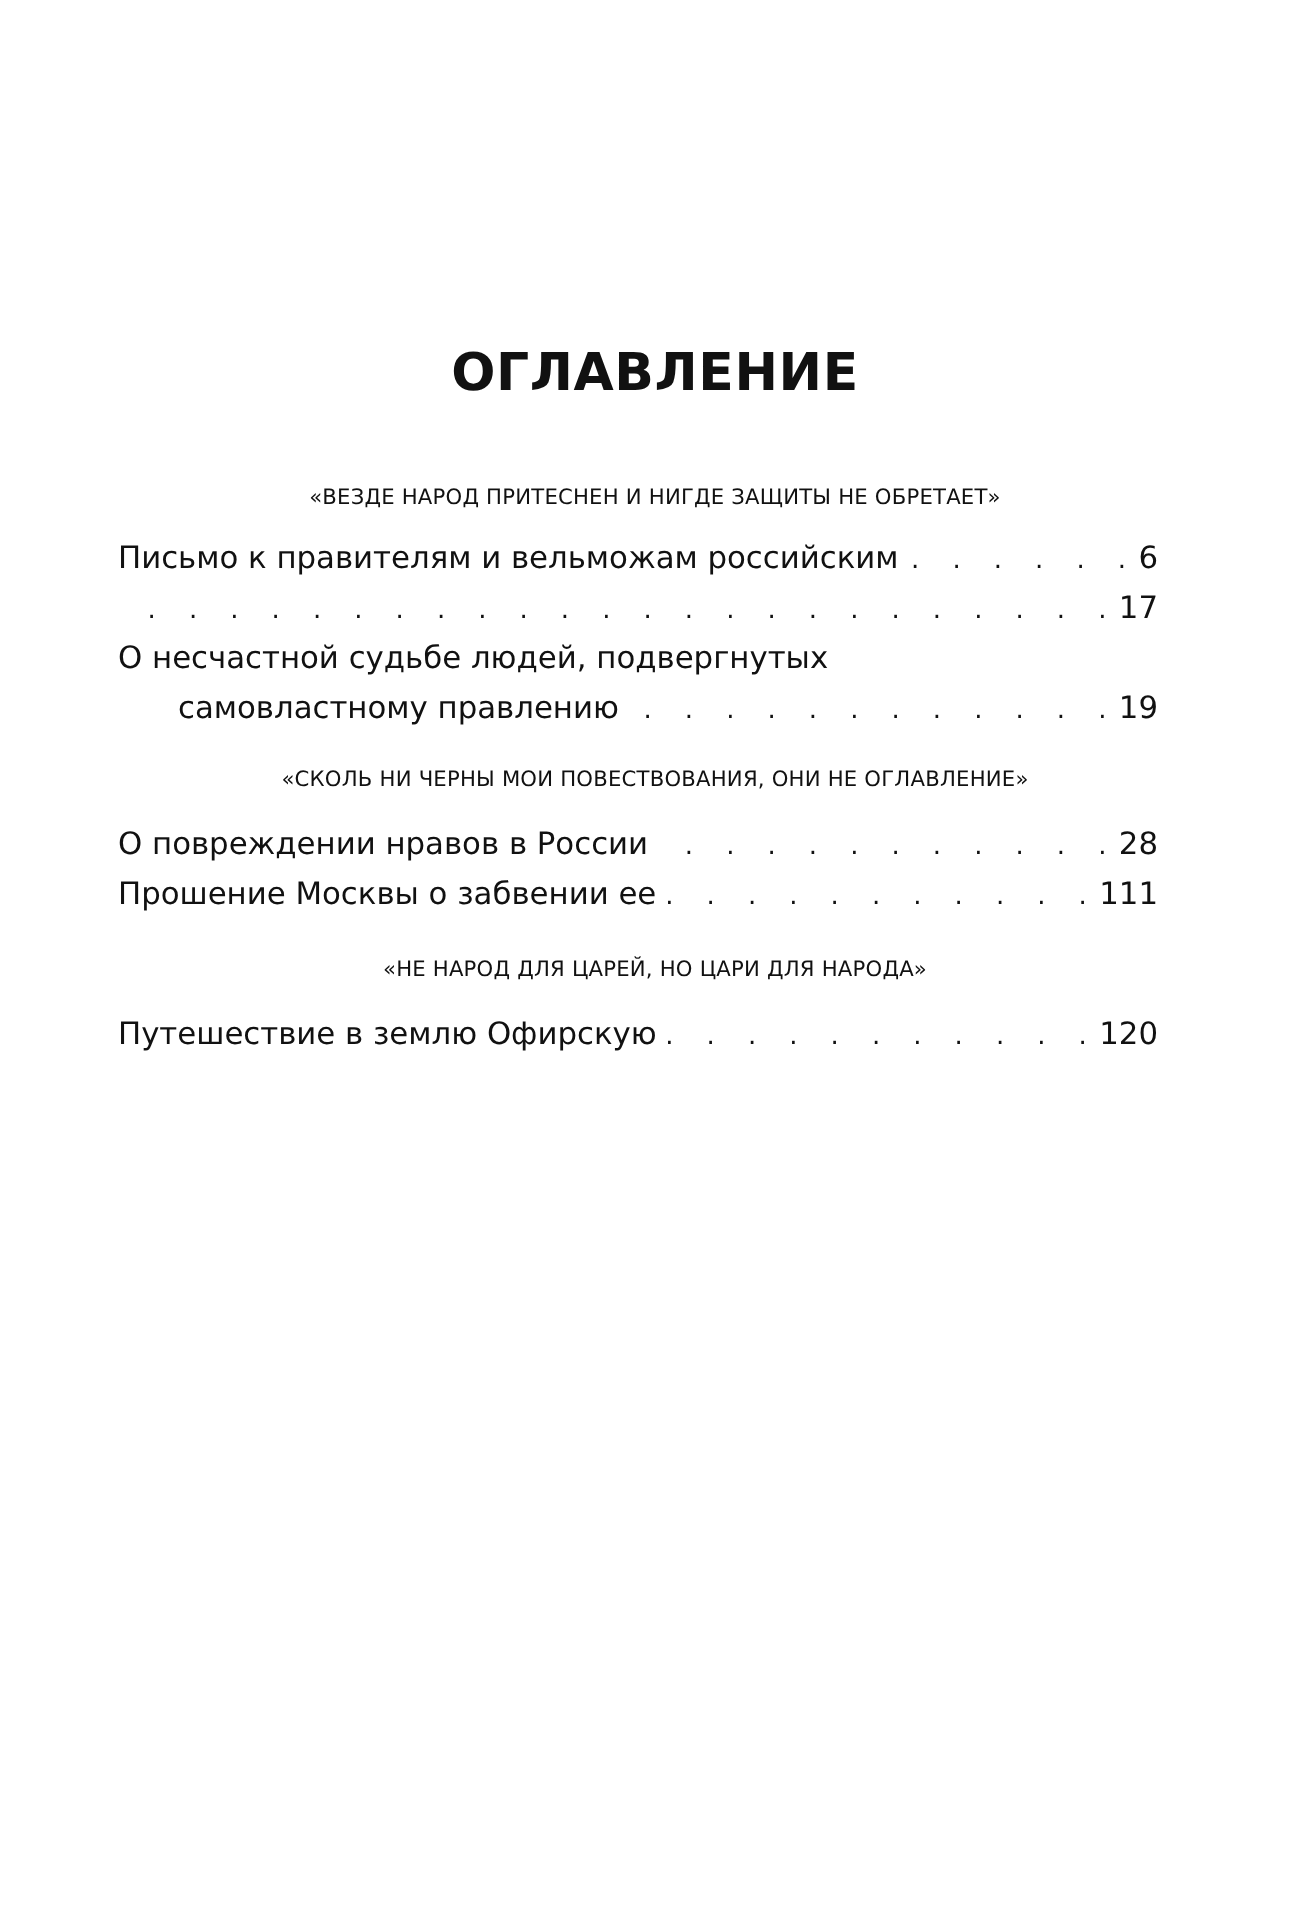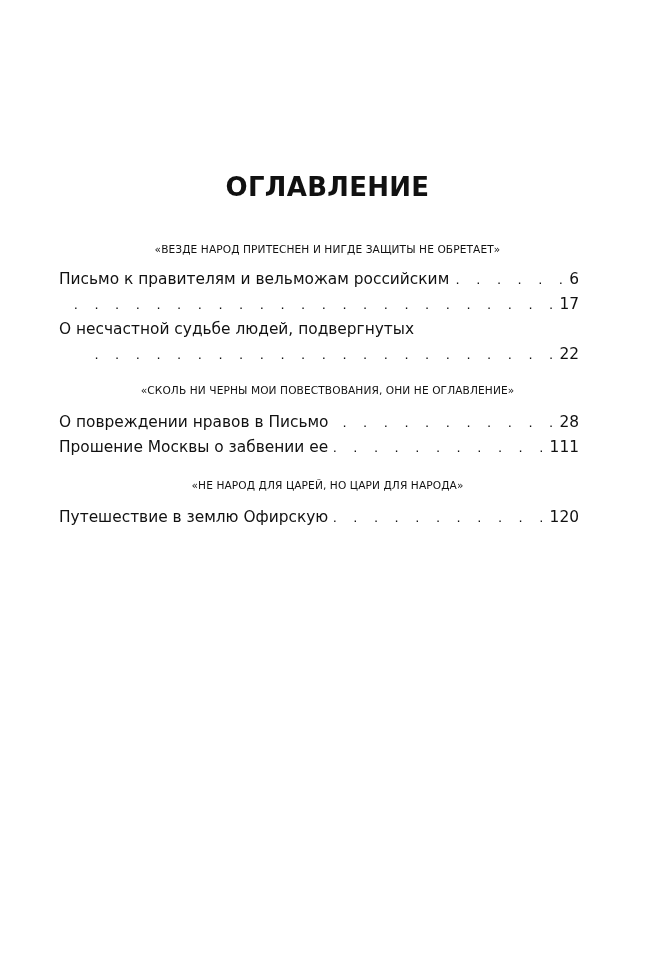--- a/index.html
+++ b/index.html
@@ -41,28 +41,29 @@
   <span class="p">6</span>
 </div>
 <div class="entry" style="top:292px">
   <span class="dots">. . . . . . . . . . . . . . . . . . . . . . . . . . . . . . . . . . . . . . . . . . . . . . . . . . . . . . . . . . . .</span>
   <span class="p">17</span>
 </div>
 <div class="entry" style="top:317px">
   <span class="t">О несчастной судьбе людей, подвергнутых</span>
 </div>
 <div class="entry indent" style="top:342px">
+  <span class="t">самовластному правлению</span>
   <span class="dots">. . . . . . . . . . . . . . . . . . . . . . . . . . . . . . . . . . . . . . . . . . . . . . . . . . . . . . . . . . . .</span>
-  <span class="p">22</span>
+  <span class="p">19</span>
 </div>
 
 <div class="section-head" style="top:384px">«СКОЛЬ НИ ЧЕРНЫ МОИ ПОВЕСТВОВАНИЯ, ОНИ НЕ ОГЛАВЛЕНИЕ»</div>
 
 <div class="entry" style="top:410px">
-  <span class="t">О повреждении нравов в Письмо</span>
+  <span class="t">О повреждении нравов в России</span>
   <span class="dots">. . . . . . . . . . . . . . . . . . . . . . . . . . . . . . . . . . . . . . . . . . . . . . . . . . . . . . . . . . . .</span>
   <span class="p">28</span>
 </div>
 <div class="entry" style="top:435px">
   <span class="t">Прошение Москвы о забвении ее</span>
   <span class="dots">. . . . . . . . . . . . . . . . . . . . . . . . . . . . . . . . . . . . . . . . . . . . . . . . . . . . . . . . . . . .</span>
   <span class="p">111</span>
 </div>
 
 <div class="section-head" style="top:479px">«НЕ НАРОД ДЛЯ ЦАРЕЙ, НО ЦАРИ ДЛЯ НАРОДА»</div>

